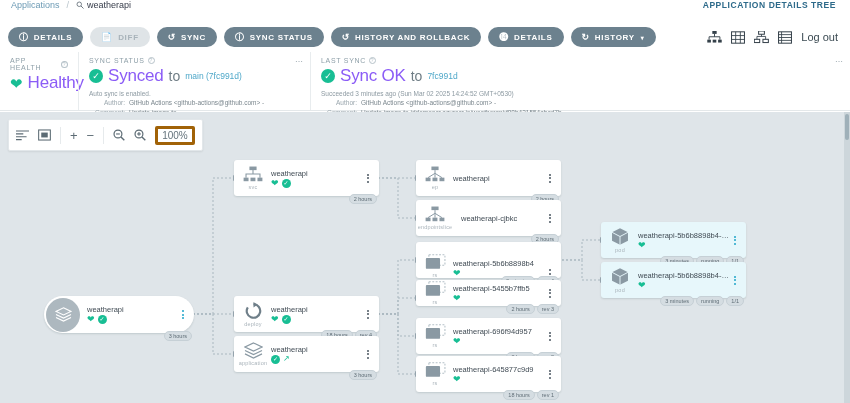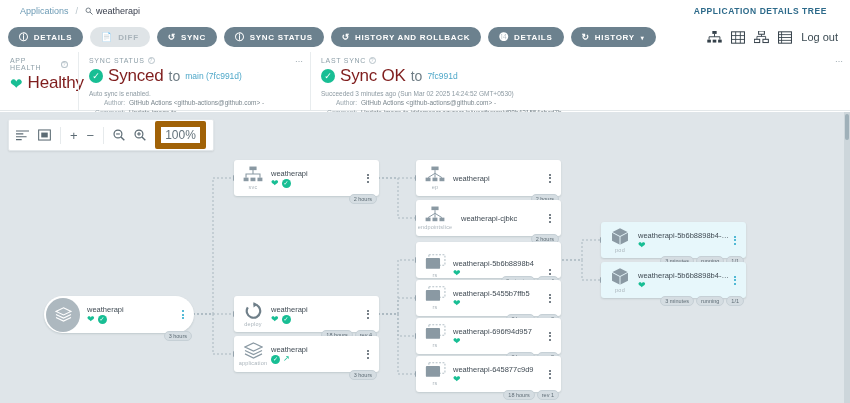--- a/index.html
+++ b/index.html
@@ -5,22 +5,22 @@
   * { box-sizing: border-box; margin: 0; padding: 0; }
   html, body {
     width: 850px; height: 403px;
     font-family: "Liberation Sans", sans-serif;
     background: #fff; overflow: hidden;
   }
   body { position: relative; }
 
   
   .crumb-row {
-    height: 22px; display: flex; align-items: center;
-    padding: 0 20px; font-size: 9px; background: #fff;
+    height: 22px; display: flex; align-items: flex-start;
+    padding: 0 11px; font-size: 9px; background: #fff;
   }
   .crumb-link { color: #6d9bb5; cursor: pointer; }
   .crumb-sep { color: #b8c4cb; margin: 0 7px; font-size: 9px; }
   .crumb-cur { color: #363c4a; display: flex; align-items: center; gap: 3px; }
   .crumb-cur svg { display: block; }
   .page-kicker {
     margin-left: auto; color: #2d6a8a; font-size: 8.5px;
     font-weight: bold; letter-spacing: .55px; padding-right: 3px;
   }
 
@@ -56,21 +56,21 @@
   .st-label {
     font-size: 7px; color: #8fa0a9; letter-spacing: .7px;
     display: flex; align-items: center; gap: 3px;
   }
   .q {
     width: 7px; height: 7px; border-radius: 50%;
     border: 1px solid #b6c2c9; color: #b6c2c9;
     font-size: 5px; line-height: 5px; text-align: center; cursor: pointer;
   }
   .st-main { display: flex; align-items: center; gap: 5px; margin-top: 2px; }
-  .st-main .big { font-size: 17px; color: #7f1d1d; font-weight: normal; letter-spacing: -.2px; text-align: right; }
+  .st-main .big { font-size: 17px; color: #8b5cf6; font-weight: normal; letter-spacing: -.2px; text-align: right; }
   .st-main .sub { font-size: 14px; color: #6f7d85; }
   .st-main .rev { font-size: 8.5px; color: #4fa8c9; cursor: pointer; }
   .heart { color: #18be94; font-size: 15px; line-height: 1; }
   .chk {
     width: 14px; height: 14px; border-radius: 50%; background: #18be94;
     color: #fff; font-size: 9px; line-height: 14px; text-align: center;
   }
   .st-meta { font-size: 6.5px; color: #8d9aa2; margin-top: 3px; line-height: 1.45; }
   .st-kv { display: flex; gap: 4px; }
   .st-k { color: #9aa6ad; width: 36px; text-align: right; flex: none; }
@@ -87,22 +87,22 @@
   }
   .zoombar {
     position: absolute; left: 8px; top: 7px; height: 32px;
     background: #fff; border: 1px solid #e2e7ea; border-radius: 2px;
     display: flex; align-items: center; padding: 0 7px; gap: 9px;
     box-shadow: 0 1px 2px rgba(0,0,0,.08); z-index: 20;
   }
   .zdiv { width: 1px; height: 17px; background: #e6eaec; }
   .zbtn { cursor: pointer; color: #5c6b74; display: flex; align-items: center; }
   .zlevel {
-    border: 6px solid #a16207; border-radius: 2px; padding: 1px 4px;
-    font-size: 12px; color: #63727b; cursor: pointer;
+    border: 3px solid #a16207; border-radius: 2px; padding: 1px 4px;
+    font-size: 10px; color: #63727b; cursor: pointer;
   }
 
   svg.wires { position: absolute; left: 0; top: 0; width: 850px; height: 291px; }
 
   
   .node {
     position: absolute; background: #fff; border-radius: 3px;
     box-shadow: 0 1px 2px rgba(40,60,70,.16);
     display: flex; align-items: center; padding: 0 6px 0 4px;
     z-index: 5;
@@ -530,21 +530,21 @@
         <i></i>
         <i></i>
         <i></i>
       </div>
     <div class="tags">
       <span class="tag">3 minutes</span>
       <span class="tag">rev 4</span>
     </div>
   </div>
 
-  <div class="node plain" style="left:416px; top:168px; width:145px; height:36px;">
+  <div class="node plain" style="left:416px; top:168px; width:145px; height:26px;">
     <div class="n-ico">
       <svg width="21" height="17" viewBox="0 0 22 18">
         <rect x="4" y="0.8" width="17" height="11" fill="none" stroke="#b4c0c7" stroke-width="1.1" stroke-dasharray="2 1.6"></rect>
         <rect x="0.8" y="4.2" width="15" height="11.5" rx="1" fill="#8a99a3"></rect>
       </svg>
       <span class="n-kind">rs</span>
     </div>
     <div class="n-body">
       <div class="n-name">weatherapi-5455b7ffb5</div>
       <div class="n-icons">

